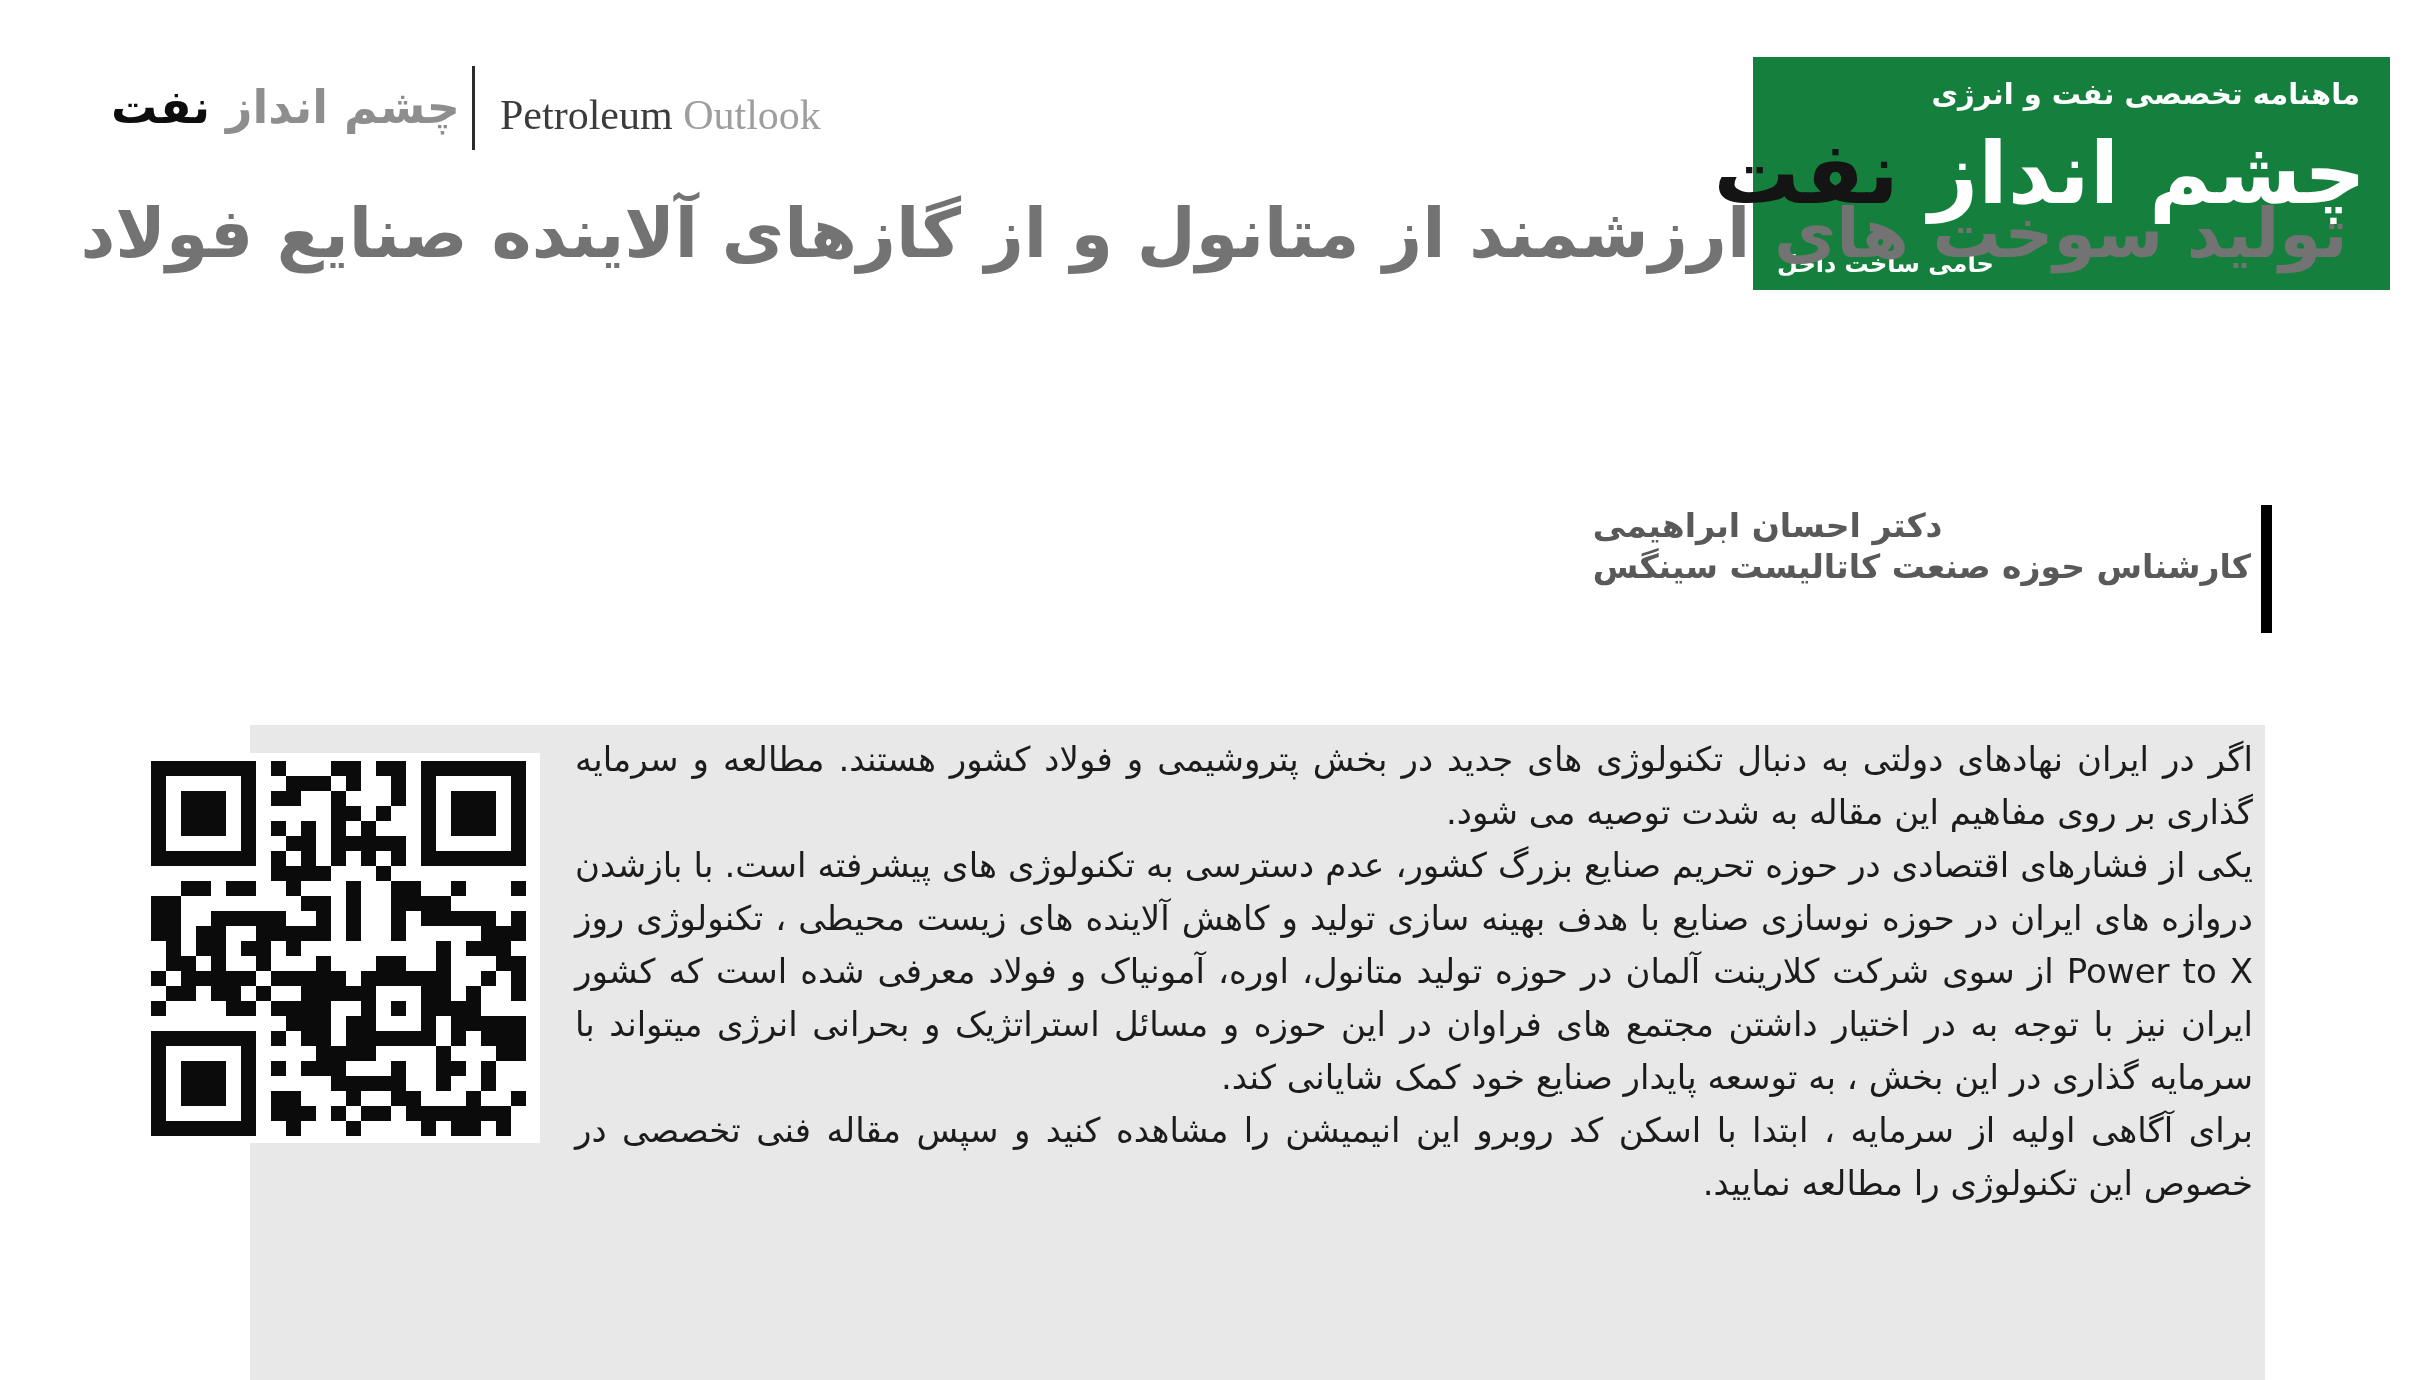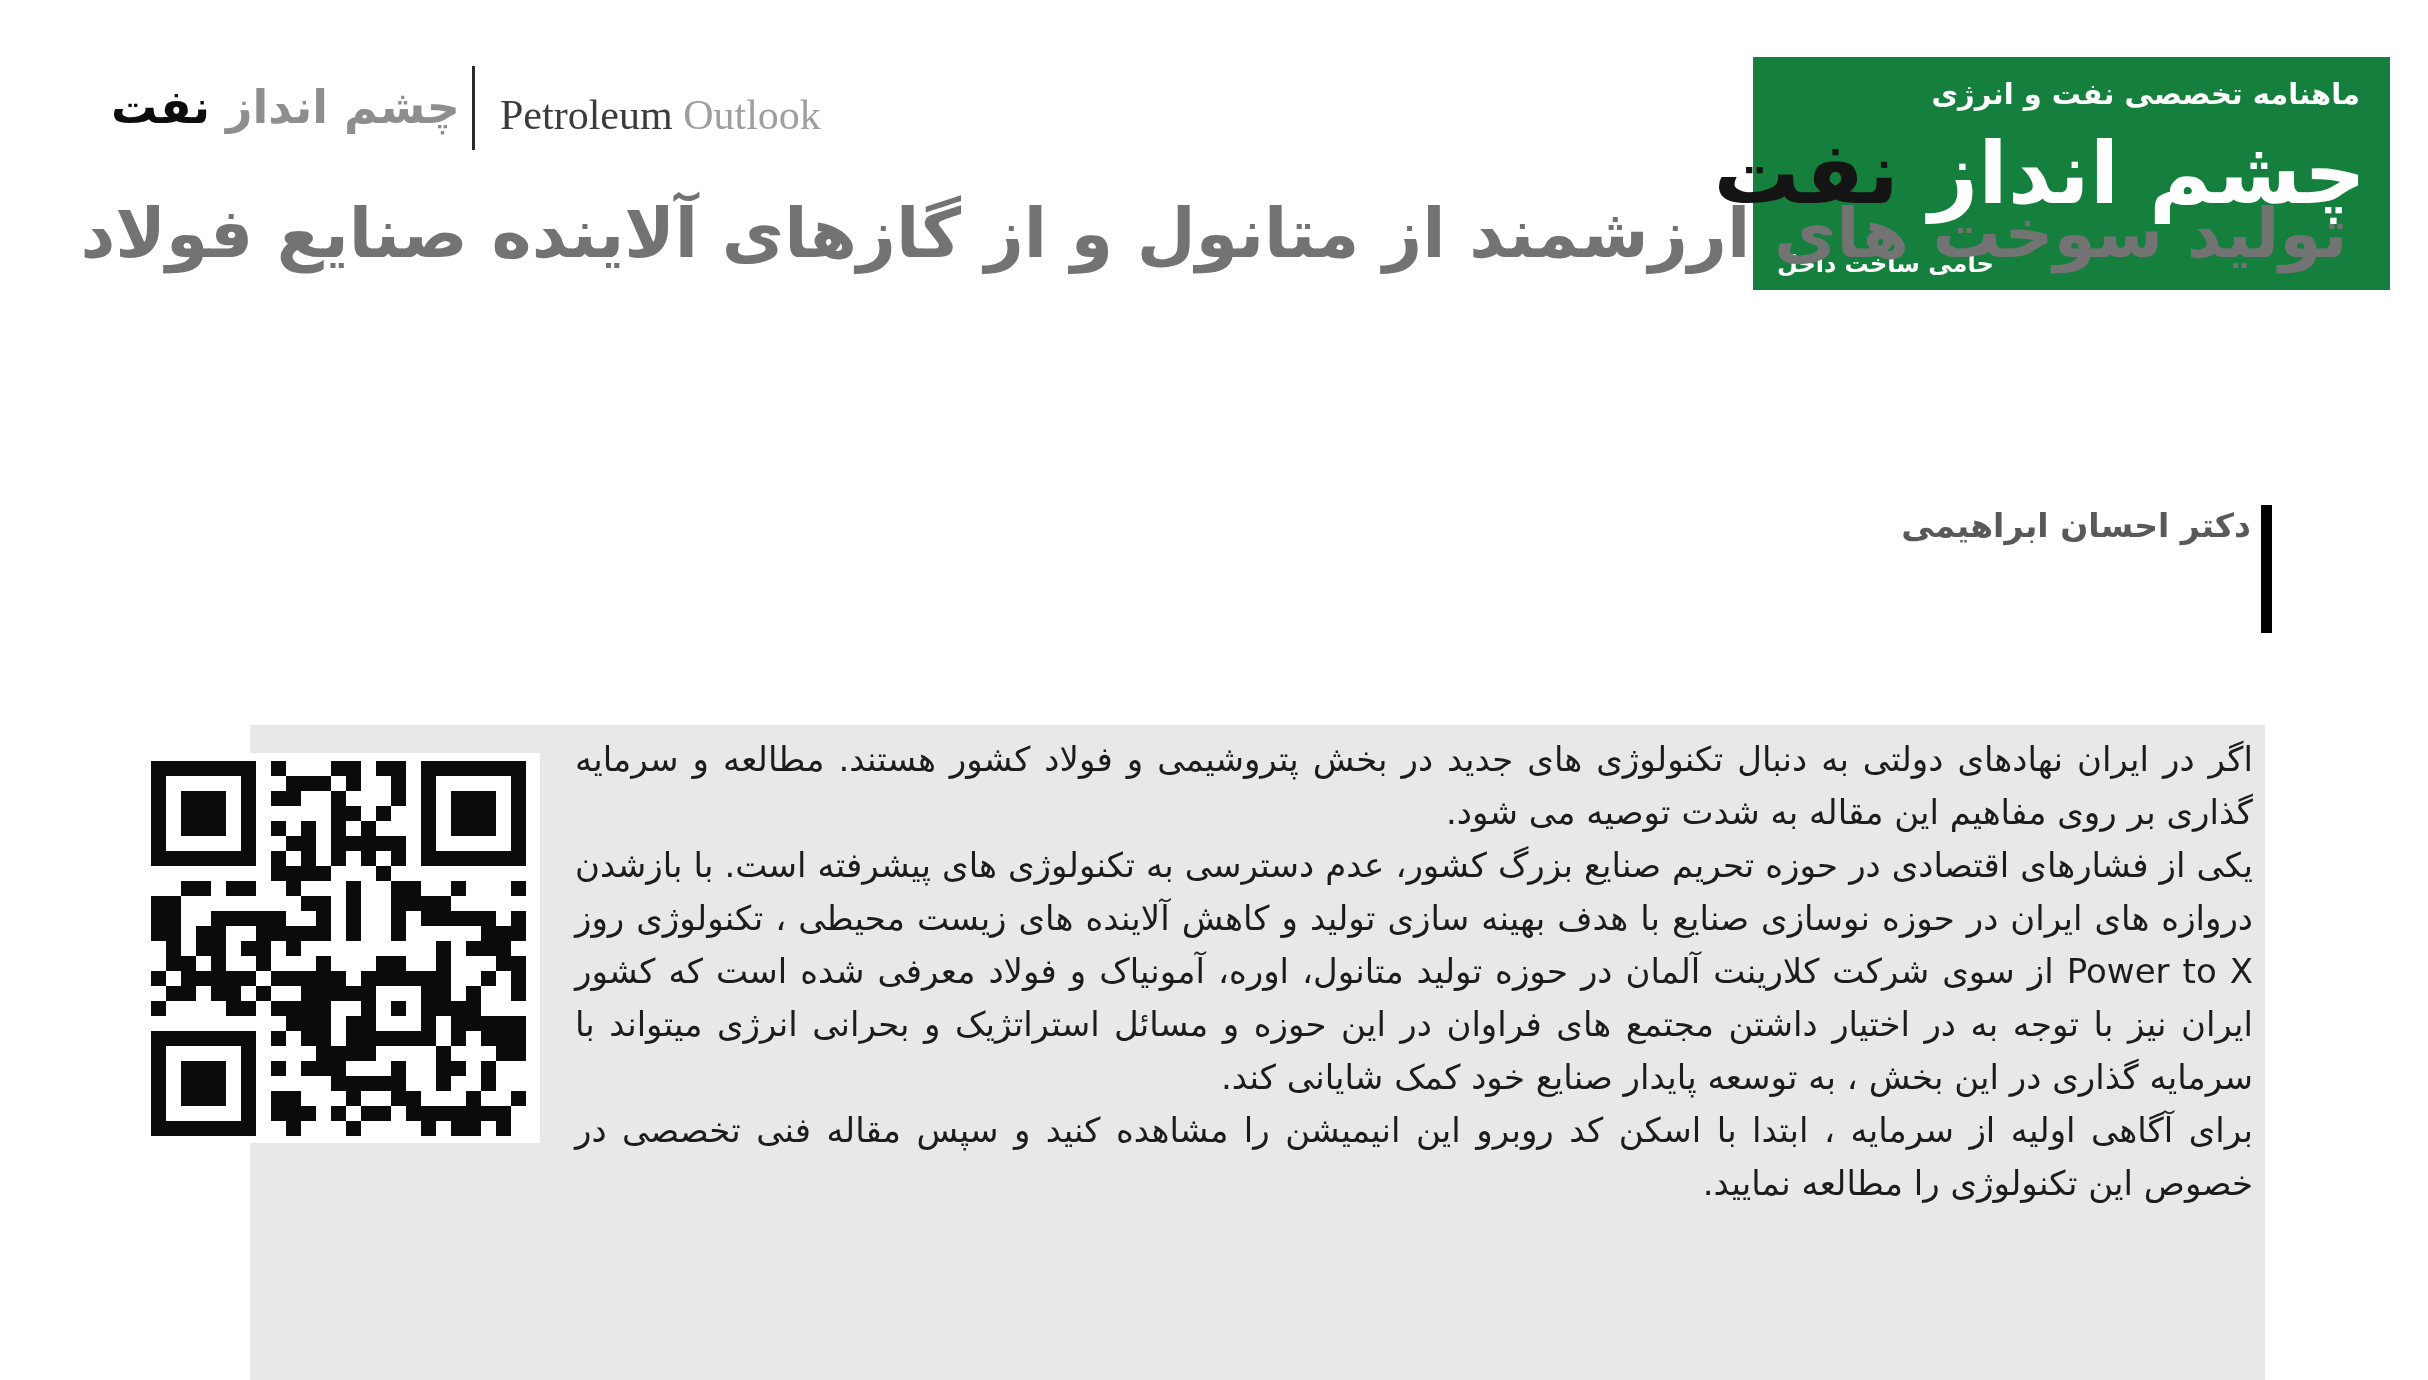--- a/index.html
+++ b/index.html
@@ -116,20 +116,21 @@
       <span class="black">نفت</span>
     </div>
     <div class="mag-bottom">حامی ساخت داخل</div>
   </div>
 
   <div class="article-title">تولید سوخت های ارزشمند از متانول و از گازهای آلاینده صنایع فولاد</div>
 
   <div class="author">
     <div class="author-text">
       <div>دکتر احسان ابراهیمی</div>
+      <div>کارشناس حوزه صنعت کاتالیست سینگس</div>
     </div>
     <div class="author-bar"></div>
   </div>
 
   <div class="graybox">
     <div class="bodytext">
       <div class="qr-spacer"></div>
       <p>اگر در ایران نهادهای دولتی به دنبال تکنولوژی های جدید در بخش پتروشیمی و فولاد کشور هستند. مطالعه و سرمایه گذاری بر روی مفاهیم این مقاله به شدت توصیه می شود.</p>
       <p>یکی از فشارهای اقتصادی در حوزه تحریم صنایع بزرگ کشور، عدم دسترسی به تکنولوژی های پیشرفته است. با بازشدن دروازه های ایران در حوزه نوسازی صنایع با هدف بهینه سازی تولید و کاهش آلاینده های زیست محیطی ، تکنولوژی روز Power to X از سوی شرکت کلارینت آلمان در حوزه تولید متانول، اوره، آمونیاک و فولاد معرفی شده است که کشور ایران نیز با توجه به در اختیار داشتن مجتمع های فراوان در این حوزه و مسائل استراتژیک و بحرانی انرژی میتواند با سرمایه گذاری در این بخش ، به توسعه پایدار صنایع خود کمک شایانی کند.</p>
       <p>برای آگاهی اولیه از سرمایه ، ابتدا با اسکن کد روبرو این انیمیشن را مشاهده کنید و سپس مقاله فنی تخصصی در خصوص این تکنولوژی را مطالعه نمایید.</p>

